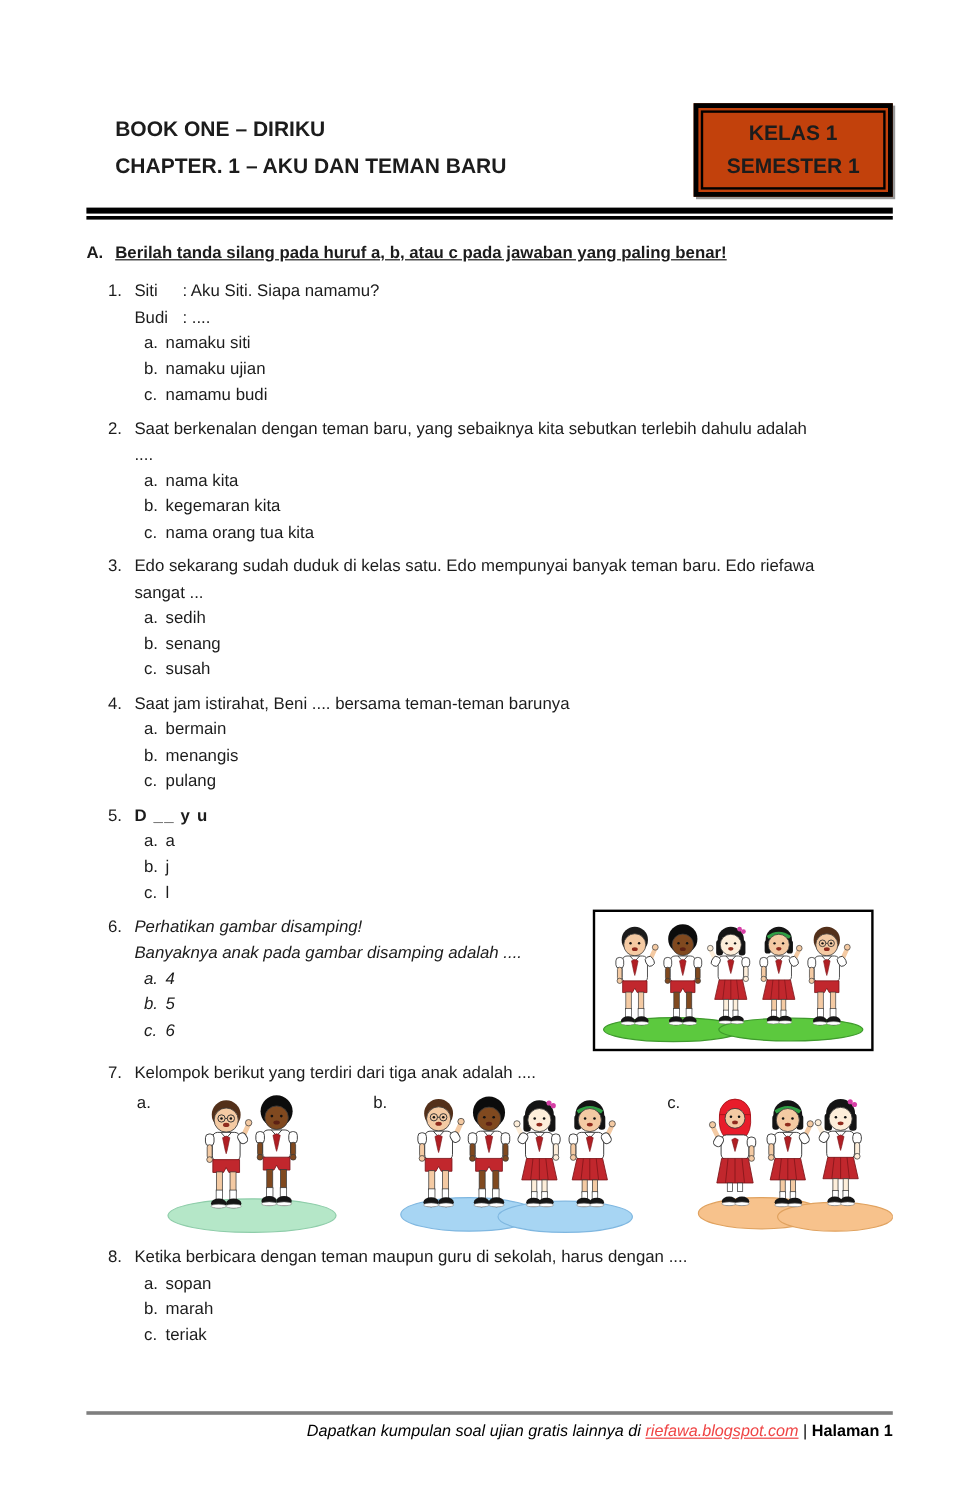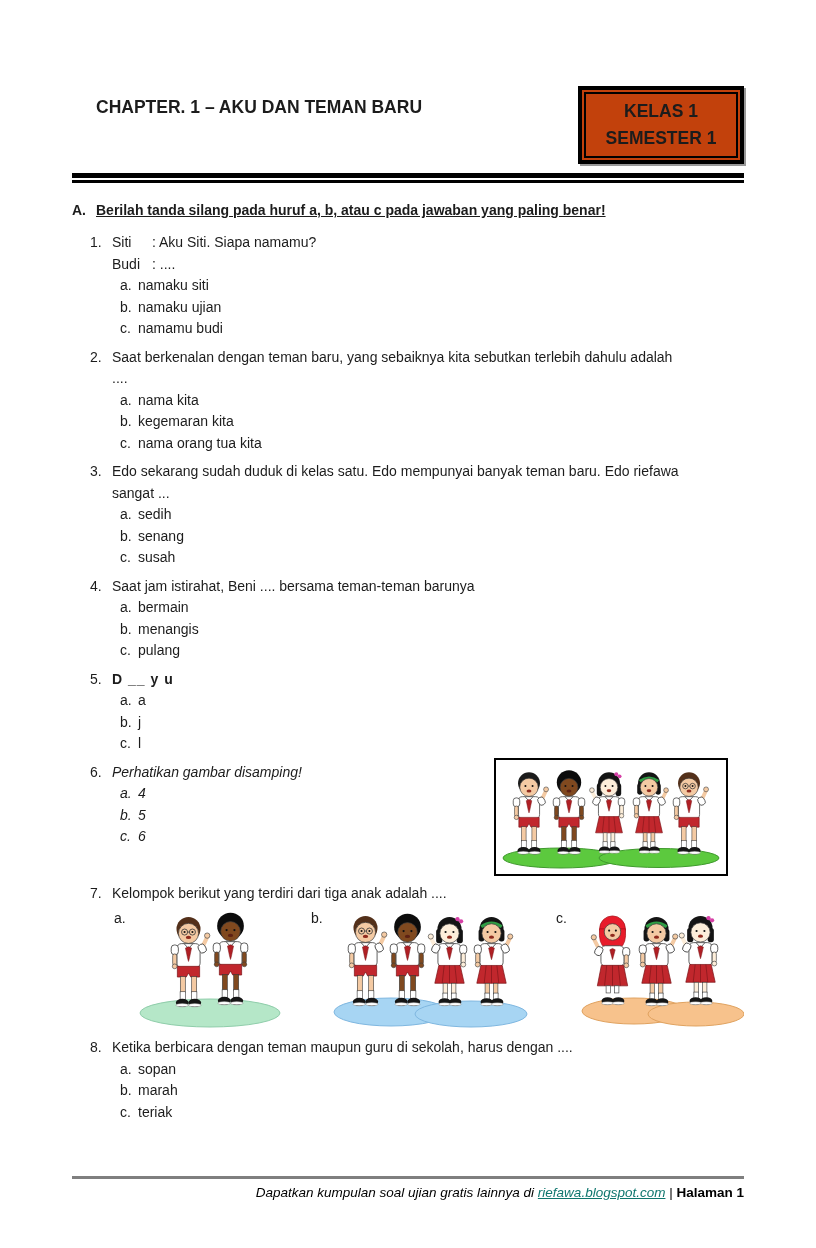--- a/index.html
+++ b/index.html
@@ -40,21 +40,21 @@
 
   
   .q7-row{display:flex;justify-content:space-between;align-items:flex-start;margin-top:4px;padding-left:2px;}
   .q7-opt{display:flex;align-items:flex-start;}
   .q7-letter{width:20px;flex:none;line-height:21.5px;}
 
   
   .footer{position:absolute;left:72px;top:1176px;width:672px;}
   .footer-rule{border-top:3px solid #7f7f7f;}
   .footer-text{margin-top:6px;text-align:right;font-size:13.5px;font-style:italic;color:#000;}
-  .footer-link{color:#0f766e;}
+  .footer-link{color:#ef4444;}
   .page-label{font-style:normal;font-weight:bold;}
   .sep{font-style:normal;}
   svg{display:block;}
 </style>
 </head>
 <body>
 
 <svg width="0" height="0" style="position:absolute" aria-hidden="true">
   <defs>
 
@@ -225,20 +225,21 @@
       <ellipse cx="38.5" cy="104.5" rx="6.8" ry="1.7" fill="#fff" stroke="#777" stroke-width="0.5"></ellipse>
     </symbol>
   </defs>
 </svg>
 
 <div class="page">
   <div class="content">
 
     <div class="hdr">
       <div class="hdr-titles">
+        <div>BOOK ONE – DIRIKU</div>
         <div>CHAPTER. 1 – AKU DAN TEMAN BARU</div>
       </div>
       <div class="badge">
         <div class="badge-inner">
           <div>KELAS 1</div>
           <div>SEMESTER 1</div>
         </div>
       </div>
     </div>
     <div class="hdr-rule"></div>
@@ -353,20 +354,21 @@
           </div>
         </div>
       </div>
 
       <div class="q">
         <span class="qnum">6.</span>
         <div class="qbody">
           <div class="q6-row">
             <div class="q6-left">
               <div class="qline">Perhatikan gambar disamping!</div>
+              <div class="qline">Banyaknya anak pada gambar disamping adalah ....</div>
               <div class="opt">
                 <span class="opt-letter">a.</span>
                 <span>4</span>
               </div>
               <div class="opt">
                 <span class="opt-letter">b.</span>
                 <span>5</span>
               </div>
               <div class="opt">
                 <span class="opt-letter">c.</span>

